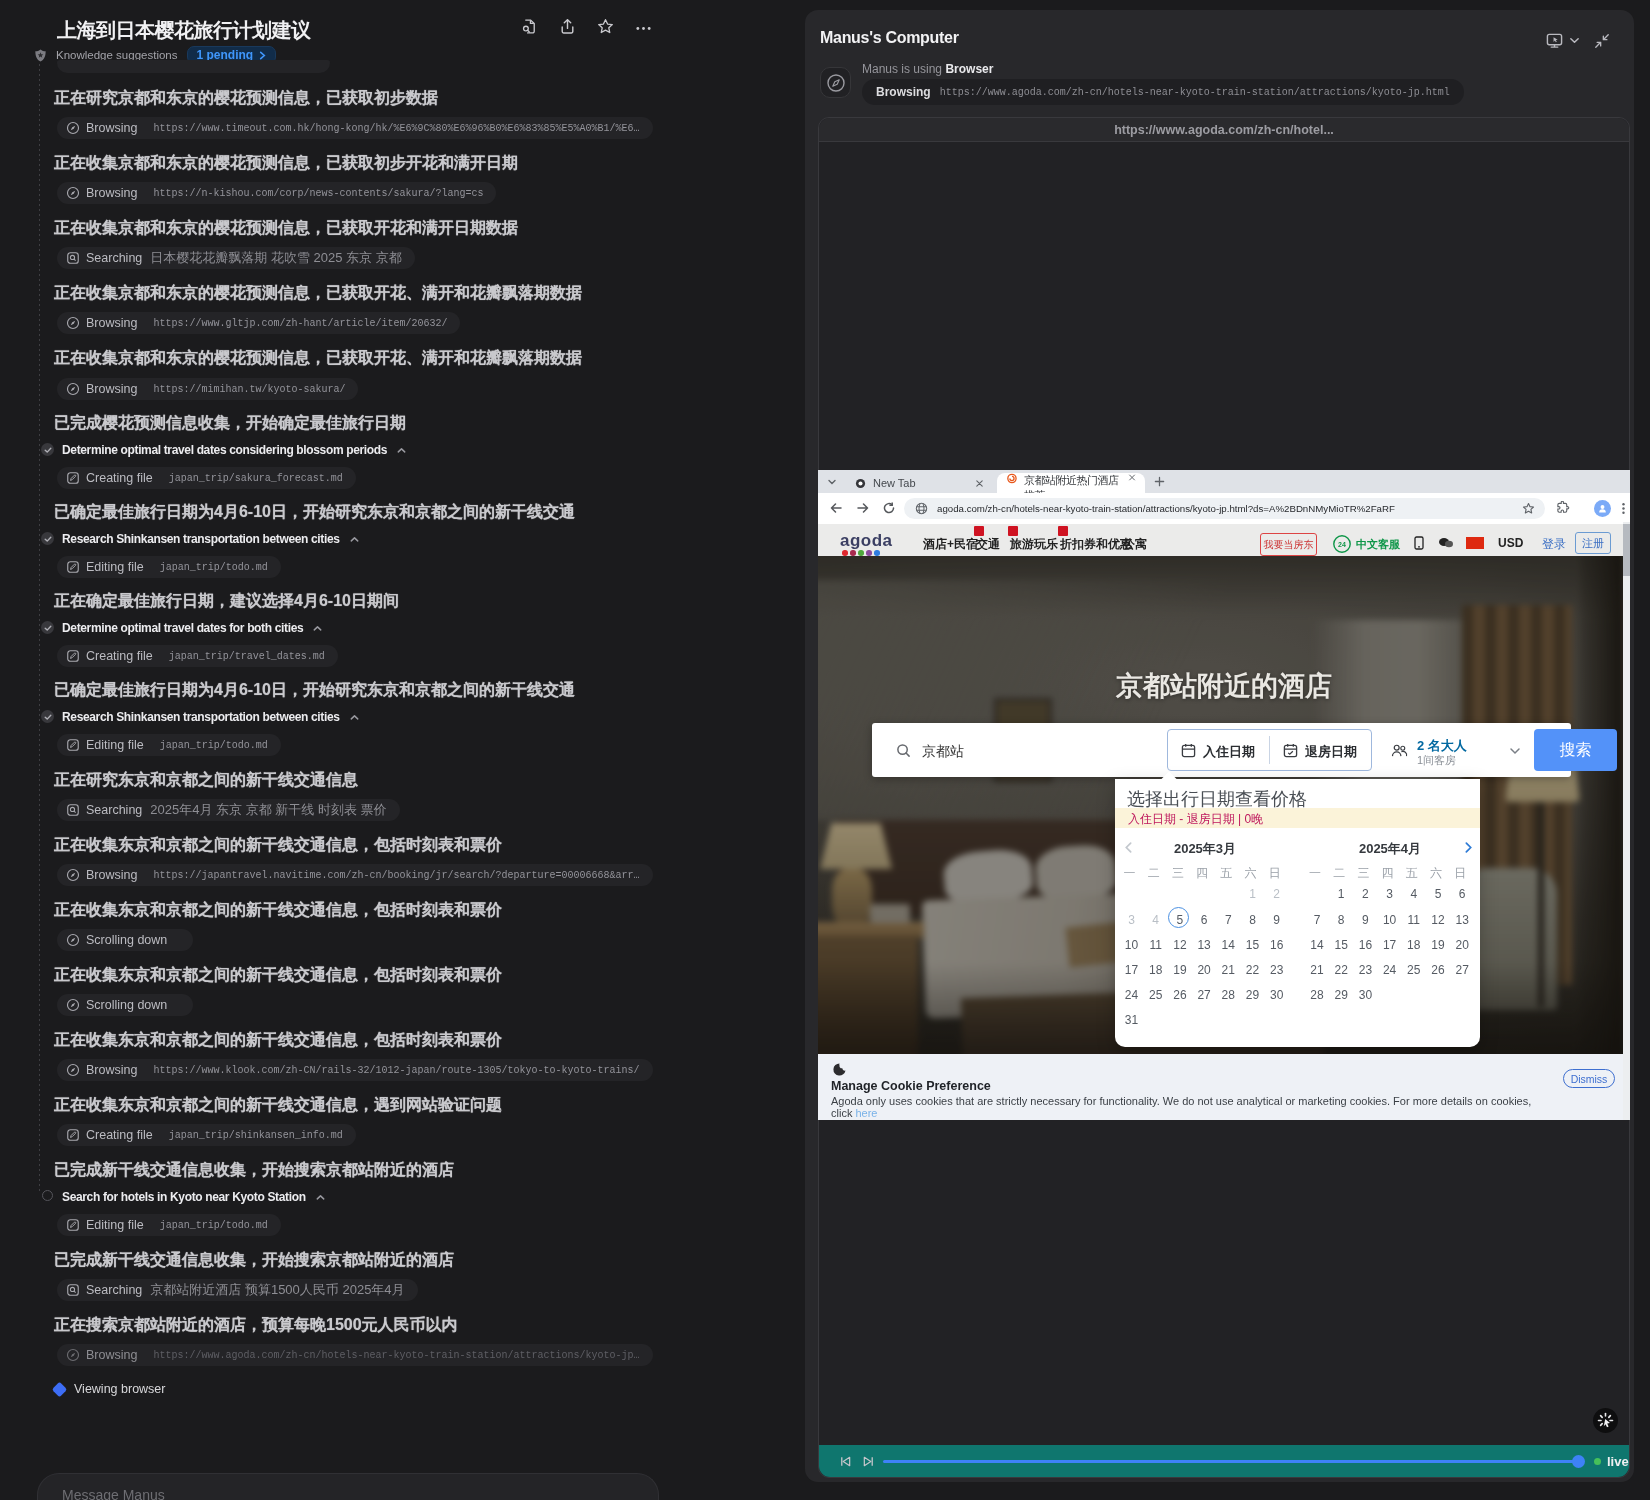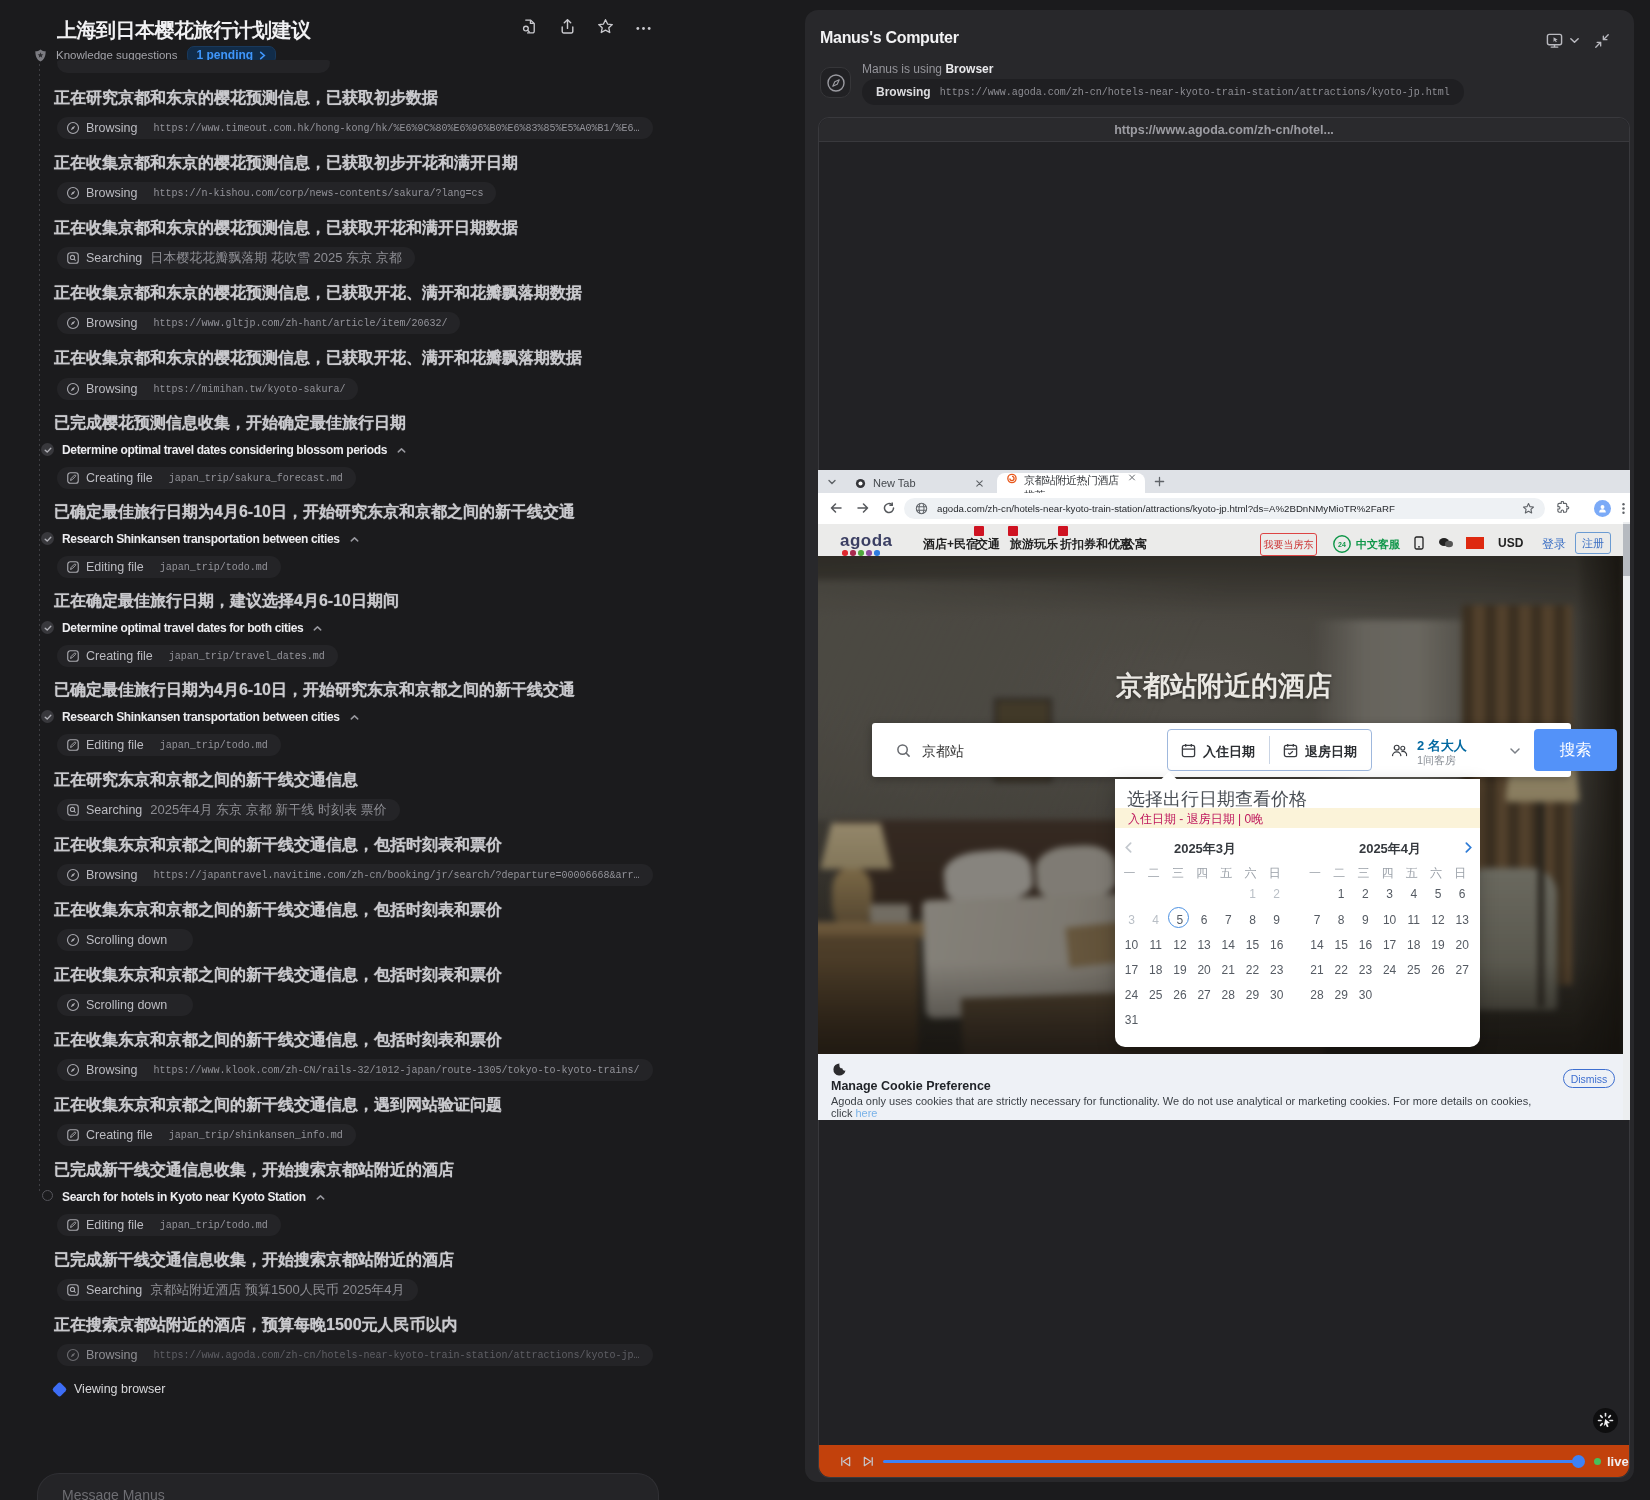--- a/index.html
+++ b/index.html
@@ -32,21 +32,21 @@
 #ptitle{position:absolute;left:15px;top:19px;font-size:16px;letter-spacing:-.3px;font-weight:bold;color:#f2f2f4}
 #ptools{position:absolute;right:24px;top:22px;display:flex;align-items:center;gap:14px;color:#b9b9bf}
 #ctile{position:absolute;left:15px;top:57px;width:31px;height:31px;border-radius:10px;background:#212124;border:1px solid #363639;display:flex;align-items:center;justify-content:center}
 #pusing{position:absolute;left:57px;top:52px;font-size:12px;color:#95959b}
 #pusing b{color:#e9e9ec;font-weight:bold}
 #ppill{position:absolute;left:57px;top:69px;height:26px;background:#1f1f22;border-radius:13px;display:inline-flex;align-items:center;padding:0 14px;white-space:nowrap}
 #ppill .pl{font-size:12px;font-weight:bold;color:#dcdcdf}
 #ppill .pv{font-family:"Liberation Mono",monospace;font-size:10px;color:#8e8e94;margin-left:9px}
 #card{position:absolute;left:13px;top:107px;width:812px;height:1361px;background:#222225;border:1px solid #39393d;border-radius:11px}
 #cardhead{position:absolute;left:0;top:0;width:810px;height:24px;background:#2a2a2d;border-bottom:1px solid #39393d;border-radius:11px 11px 0 0;text-align:center;line-height:24px;font-size:12.5px;font-weight:bold;color:#9c9ca2}
-#toolbar{position:absolute;left:0;bottom:0;width:810px;height:32px;background:#c2410c;border-radius:0 0 11px 11px;display:flex;align-items:center}
+#toolbar{position:absolute;left:0;bottom:0;width:810px;height:32px;background:#0f766e;border-radius:0 0 11px 11px;display:flex;align-items:center}
 #spin{position:absolute;right:11px;bottom:44px;width:25px;height:25px;border-radius:50%;background:rgba(10,10,12,.85)}
 
 #shot{position:absolute;left:818px;top:470px;width:812px;height:650px;overflow:hidden;background:#dee1e6;font-family:"Liberation Sans",sans-serif}
 #tabs{position:absolute;left:0;top:0;width:812px;height:23px;background:#dfe2e7}
 .tab1{position:absolute;left:27px;top:3px;width:148px;height:20px;font-size:11px;color:#45494e;display:flex;align-items:center}
 .tab2{position:absolute;left:179px;top:3px;width:148px;height:20px;background:#fff;border-radius:8px 8px 0 0;font-size:11px;color:#35383c;display:flex;}
 #btoolbar{position:absolute;left:0;top:23px;width:812px;height:31px;background:#fff}
 #urlfield{position:absolute;left:86px;top:5px;width:641px;height:21px;border-radius:11px;background:#eef1f4;display:flex;align-items:center;font-size:10.5px;color:#27292d}
 #agohead{position:absolute;left:0;top:54px;width:812px;height:32px;background:#ebebea}
 #hero{position:absolute;left:0;top:86px;width:812px;height:507px;overflow:hidden}

